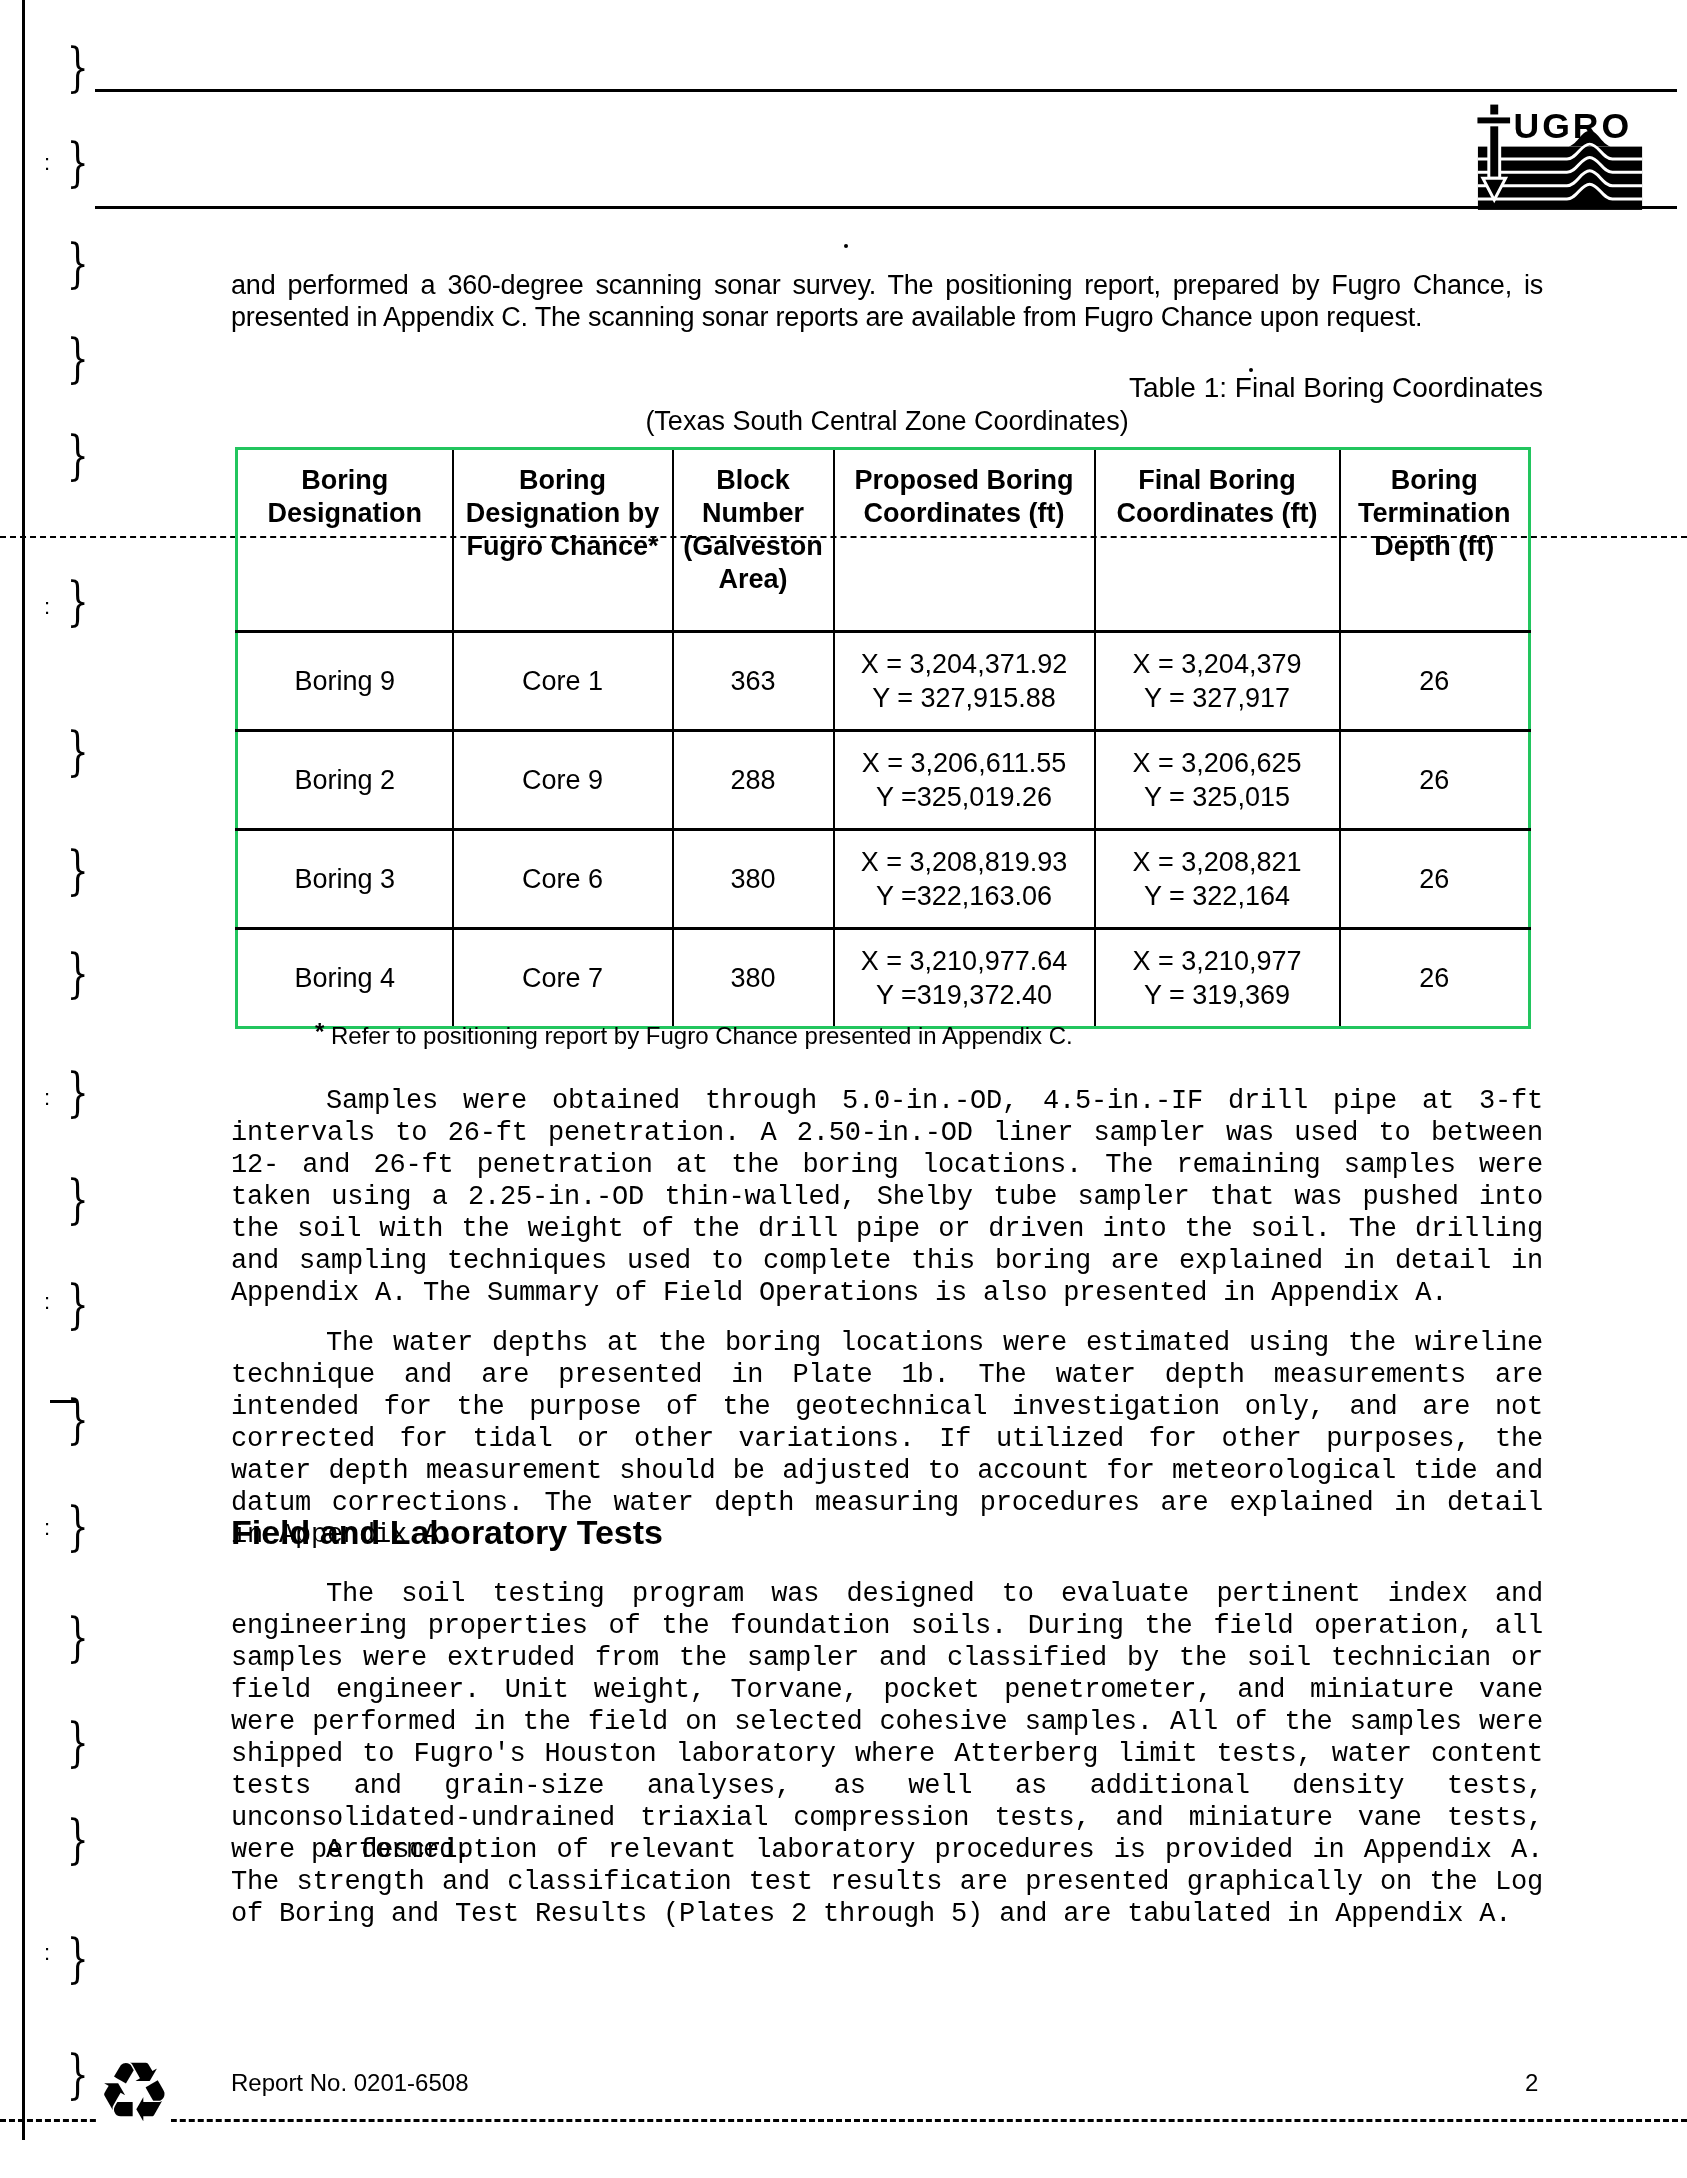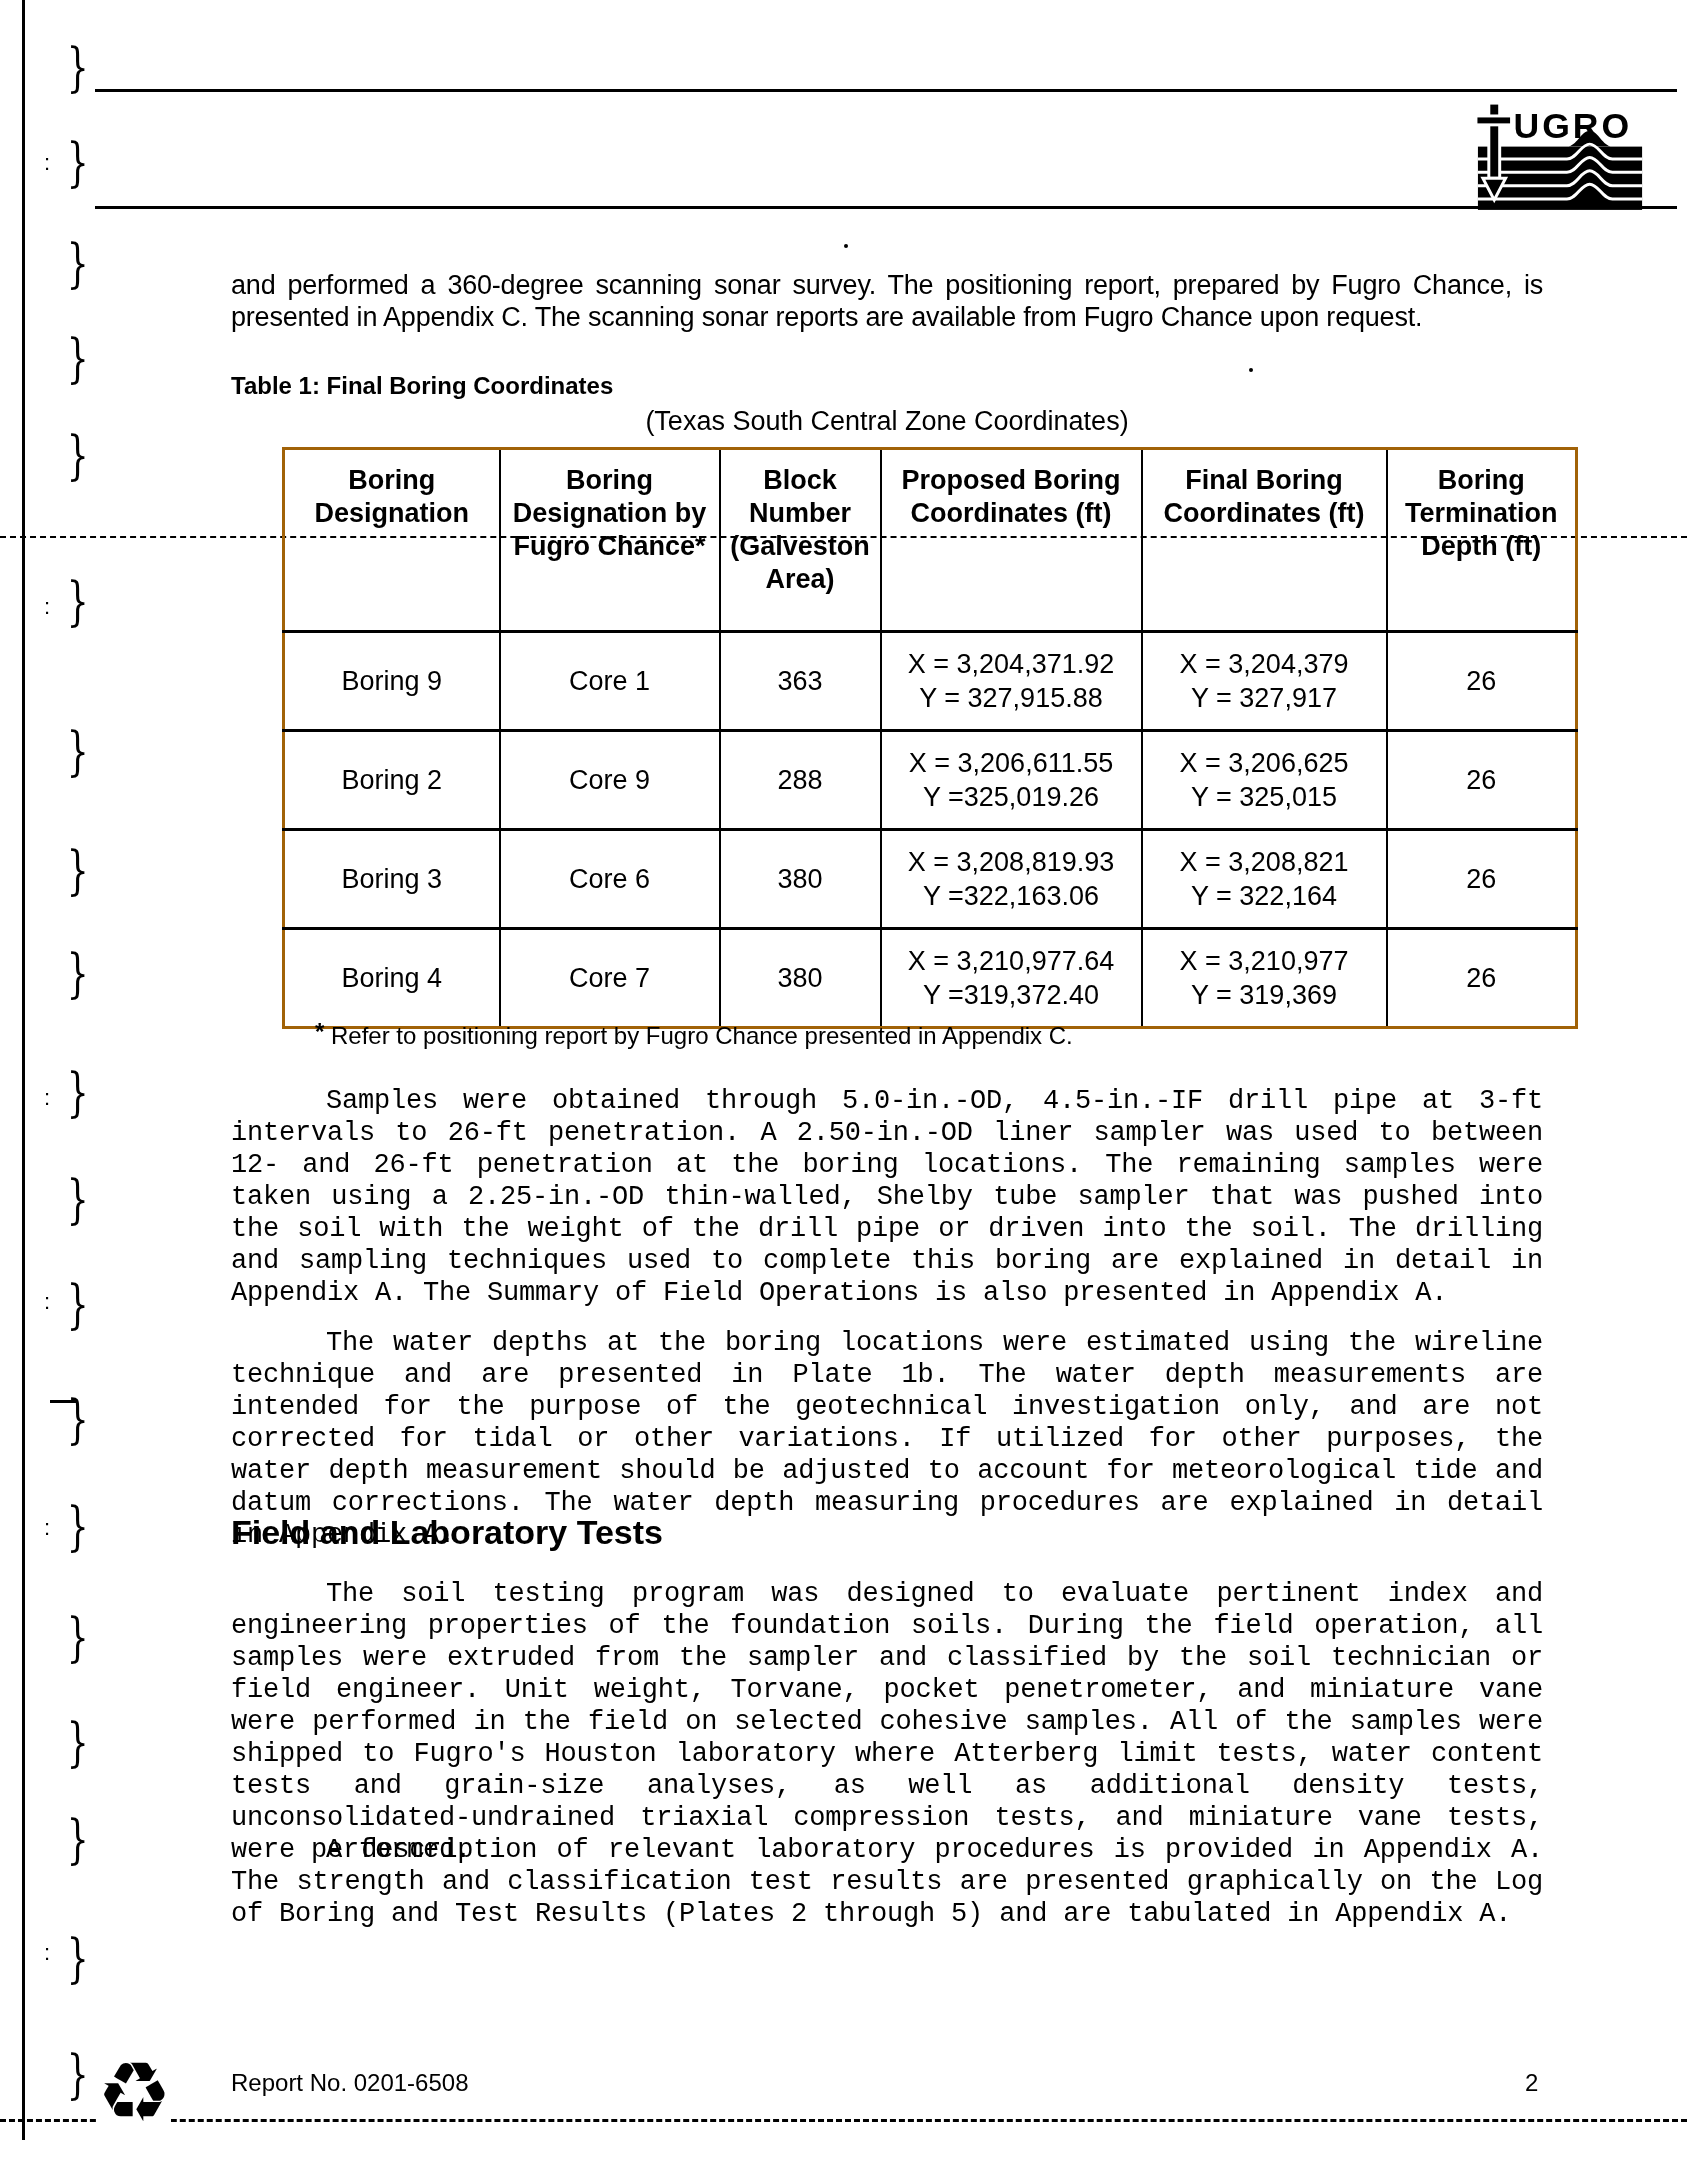--- a/index.html
+++ b/index.html
@@ -18,34 +18,34 @@
        transform:scaleX(.75) scaleY(1.15);color:#000;}
   .dts{position:absolute;left:44px;font-size:22px;color:#000;letter-spacing:0;}
   .hdash{position:absolute;left:50px;top:1400px;width:28px;height:3px;background:#000;}
   .dot{position:absolute;width:4px;height:4px;background:#000;border-radius:50%;}
   
   .logo{position:absolute;left:1472px;top:101px;}
   
   .para{position:absolute;left:231px;width:1312px;text-align:justify;
         font-size:27px;line-height:32px;letter-spacing:-0.2px;}
   .indent{text-indent:95px;font-family:Liberation Mono, monospace;}
-  .tbl-title{position:absolute;left:231px;width:1312px;text-align:left;
-             font-size:24px;font-weight:bold;top:372px;}
+  .tbl-title{position:absolute;left:231px;width:1312px;text-align:right;
+             font-size:28px;font-weight:normal;top:372px;}
   .tbl-subtitle{position:absolute;left:231px;width:1312px;text-align:center;
                 font-size:27px;top:406px;}
   .sec-head{position:absolute;left:231px;top:1513px;font-size:34px;font-weight:bold;}
   .footnote{position:absolute;left:315px;top:1018px;font-size:24px;}
   .footnote .star{font-weight:bold;vertical-align:4px;}
   .footer-left{position:absolute;left:231px;top:2069px;font-size:24px;}
   .footer-right{position:absolute;left:1525px;top:2069px;font-size:24px;}
   .recycle{position:absolute;left:97px;top:2051px;font-family:"DejaVu Sans",sans-serif;
            font-size:83px;line-height:83px;background:#fff;}
   
   table.boring{position:absolute;left:235px;top:447px;border-collapse:collapse;
-               table-layout:fixed;width:1293px;border:3px solid #a16207;margin-left:47px;}
+               table-layout:fixed;width:1293px;border:3px solid #22c55e;}
   table.boring th,table.boring td{border:2px solid #000;padding:0 6px;overflow:hidden;}
   table.boring th{font-size:27px;font-weight:bold;line-height:33px;
                   vertical-align:top;padding-top:14px;text-align:center;height:166px;}
   table.boring td{font-size:27px;text-align:center;vertical-align:middle;height:96px;
                   line-height:34px;border-top:3px solid #000;}
   .xy span{display:block;}
 </style>
 </head>
 <body>
 

